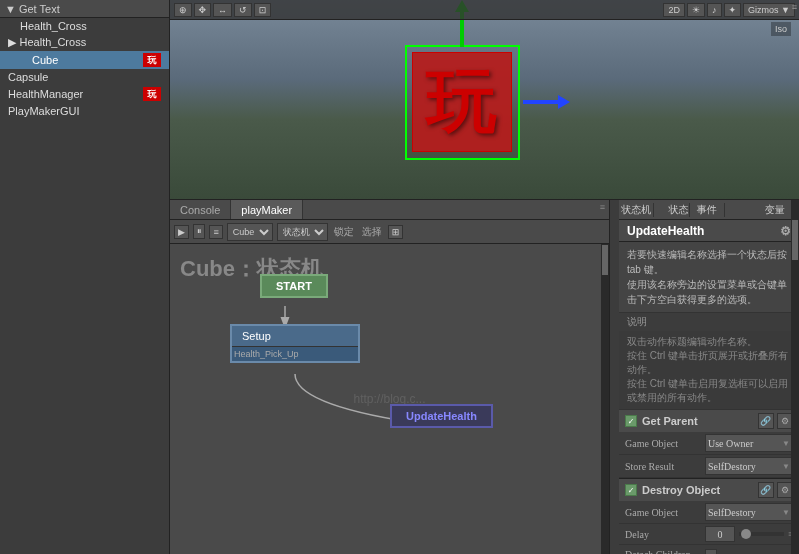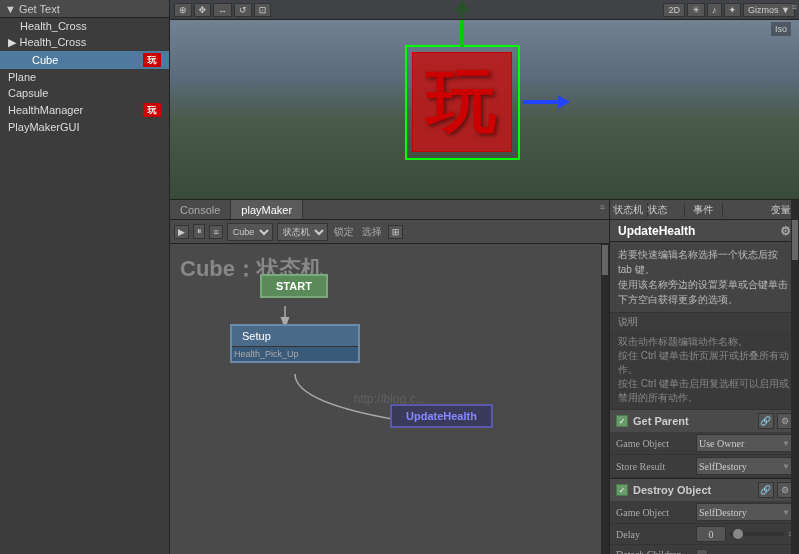--- a/index.html
+++ b/index.html
@@ -95,23 +95,20 @@
         <span>Health_Cross</span>
       </div>
       <div class="hierarchy-item">
         <span>▶ Health_Cross</span>
       </div>
       <div class="hierarchy-item indented2 selected">
         <span>Cube</span>
         <span class="hierarchy-badge chinese-char">玩</span>
       </div>
       <div class="hierarchy-item">
-        <span>Plane</span>
-      </div>
-      <div class="hierarchy-item">
         <span>Capsule</span>
       </div>
       <div class="hierarchy-item">
         <span>HealthManager</span>
         <span class="hierarchy-badge chinese-char">玩</span>
       </div>
       <div class="hierarchy-item">
         <span>PlayMakerGUI</span>
       </div>
     </div>
@@ -155,21 +152,21 @@
         <button class="scene-btn">2D</button>
         <button class="scene-btn">☀</button>
         <button class="scene-btn">♪</button>
         <button class="scene-btn">✦</button>
         <button class="scene-btn">Gizmos ▼</button>
       </div>
 
       <div style="position:absolute; top:0; right:0; font-size:9px; color:#999; padding:2px;">≡</div>
     </div>
 
-    <div style="display:flex; flex:1; overflow:hidden;">
+    <div style="display:flex; flex:1; overflow:hidden;gap:9px;">
 
       <div class="playmaker-panel">
 
         <div class="pm-tabs">
           <div class="pm-tab">
             <span>Console</span>
           </div>
           <div class="pm-tab active">
             <span>playMaker</span>
           </div>
@@ -228,23 +225,23 @@
             <div class="pm-scroll-thumb"></div>
           </div>
         </div>
       </div>
 
       <div class="inspector-wrapper">
         <div class="inspector-panel">
 
           <div style="display:flex; background:#4a4a4a; border-bottom:1px solid #222; height:20px; align-items:center;">
             <div style="flex:1; text-align:center; font-size:10px; color:#ccc; border-right:1px solid #333; cursor:pointer;">状态机</div>
-            <div style="flex:1; text-align:left; font-size:10px; color:#ccc; border-right:1px solid #333; cursor:pointer;">状态</div>
+            <div style="flex:1; text-align:right; font-size:10px; color:#ccc; border-right:1px solid #333; cursor:pointer;">状态</div>
             <div style="flex:1; text-align:center; font-size:10px; color:#ccc; border-right:1px solid #333; cursor:pointer;">事件</div>
-            <div style="flex:1; text-align:center; font-size:10px; color:#ccc; cursor:pointer;margin-left:40px;">变量</div>
+            <div style="flex:1; text-align:left; font-size:10px; color:#ccc; cursor:pointer;margin-left:40px;">变量</div>
           </div>
 
           <div class="inspector-header">
             <span>UpdateHealth</span>
             <span class="inspector-gear">⚙</span>
           </div>
 
           <div class="inspector-body">
 
             <div class="inspector-text-area">

